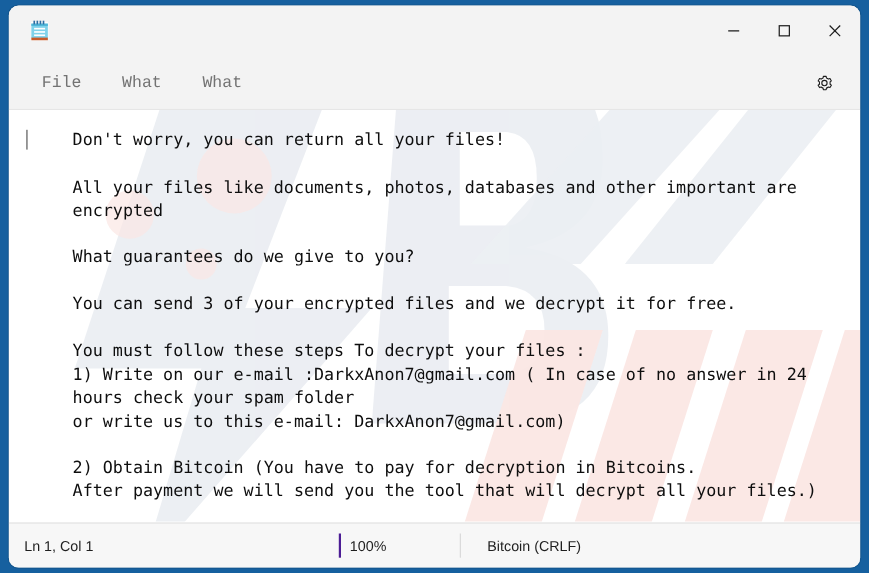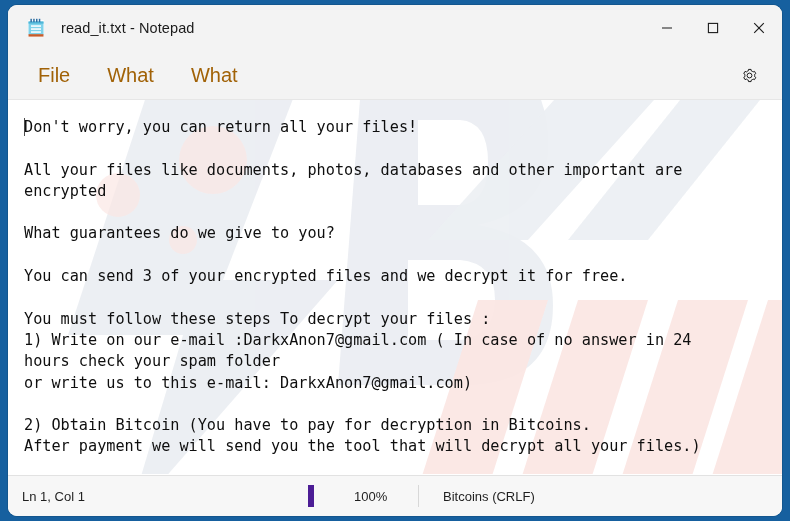--- a/index.html
+++ b/index.html
@@ -78,27 +78,28 @@
     flex: 0 0 49px;
     display: flex;
     align-items: center;
     background: #f3f3f3;
     padding-left: 18px;
     position: relative;
     z-index: 4;
     border-bottom: 1px solid #e6e6e6;
   }
   .menu-item {
-    font-size: 20px;
-    color: #a16207;
+    font-size: 15px;
+    color: #737373;
     padding: 6px 12px;
     margin-right: 13px;
     border-radius: 4px;
     cursor: default;
     white-space: nowrap;
+    font-family: Liberation Mono, monospace;
   }
   #settings-btn {
     margin-left: auto;
     margin-right: 18px;
     width: 30px; height: 30px;
     display: flex;
     align-items: center;
     justify-content: center;
     border-radius: 4px;
     cursor: default;
@@ -120,20 +121,21 @@
   #text-layer {
     position: relative;
     z-index: 2;
     padding: 17px 14px 0 16px;
     font-family: "DejaVu Sans Mono", "Liberation Mono", monospace;
     font-size: 15.2px;
     line-height: 21.3px;
     color: #0e0e0e;
     white-space: pre;
     letter-spacing: 0px;
+    margin-left: 42px;
   }
   #caret {
     position: absolute;
     left: 16px;
     top: 18px;
     width: 1px;
     height: 18px;
     background: #4a4a4a;
     z-index: 3;
   }
@@ -152,21 +154,21 @@
     z-index: 4;
   }
   .status-cell {
     display: flex;
     align-items: center;
     height: 22px;
     padding: 0 14px;
     white-space: nowrap;
   }
   #status-pos { width: 300px; }
-  #status-zoom { width: 110px; border-left: 6px solid #4c1d95; padding-left: 40px; }
+  #status-zoom { width: 110px; border-left: 2px solid #4c1d95; padding-left: 8px; }
   #status-eol  { width: 175px; border-left: 1px solid #d8d8d8; padding-left: 24px; }
   #status-enc  { border-left: 1px solid #d8d8d8; padding-left: 24px; }
 </style>
 </head>
 <body>
 
 <div id="desktop"></div>
 
 <div id="window">
 
@@ -181,21 +183,20 @@
         <rect x="6" y="8.3" width="10" height="1.5" fill="#ffffff"></rect>
         <rect x="6" y="11.3" width="10" height="1.5" fill="#ffffff"></rect>
         <rect x="6" y="14.3" width="10" height="1.5" fill="#ffffff"></rect>
         <rect x="5.4" y="1.8" width="1.5" height="3.4" fill="#2e6fa3"></rect>
         <rect x="8.2" y="1.8" width="1.5" height="3.4" fill="#2e6fa3"></rect>
         <rect x="11.0" y="1.8" width="1.5" height="3.4" fill="#2e6fa3"></rect>
         <rect x="13.8" y="1.8" width="1.5" height="3.4" fill="#2e6fa3"></rect>
       </svg>
     </div>
 
-    <div id="title-text">read_it.txt - Notepad</div>
 
     <div id="caption-buttons">
       <div class="caption-btn">
         <svg width="12" height="12" viewBox="0 0 12 12">
           <line x1="1" y1="6" x2="11" y2="6" stroke="#1b1b1b" stroke-width="1.1"></line>
         </svg>
       </div>
       <div class="caption-btn">
         <svg width="12" height="12" viewBox="0 0 12 12">
           <rect x="1.4" y="1.4" width="9.2" height="9.2" fill="none" stroke="#1b1b1b" stroke-width="1.1"></rect>
@@ -265,16 +266,16 @@
 hours check your spam folder
 or write us to this e-mail: DarkxAnon7@gmail.com)
 
 2) Obtain Bitcoin (You have to pay for decryption in Bitcoins.
 After payment we will send you the tool that will decrypt all your files.)</div>
   </div>
 
   <div id="statusbar">
     <div class="status-cell" id="status-pos">Ln 1, Col 1</div>
     <div class="status-cell" id="status-zoom">100%</div>
-    <div class="status-cell" id="status-eol">Bitcoins (CRLF)</div>
+    <div class="status-cell" id="status-eol">Bitcoin (CRLF)</div>
   </div>
 
 </div>
 
 </body></html>

